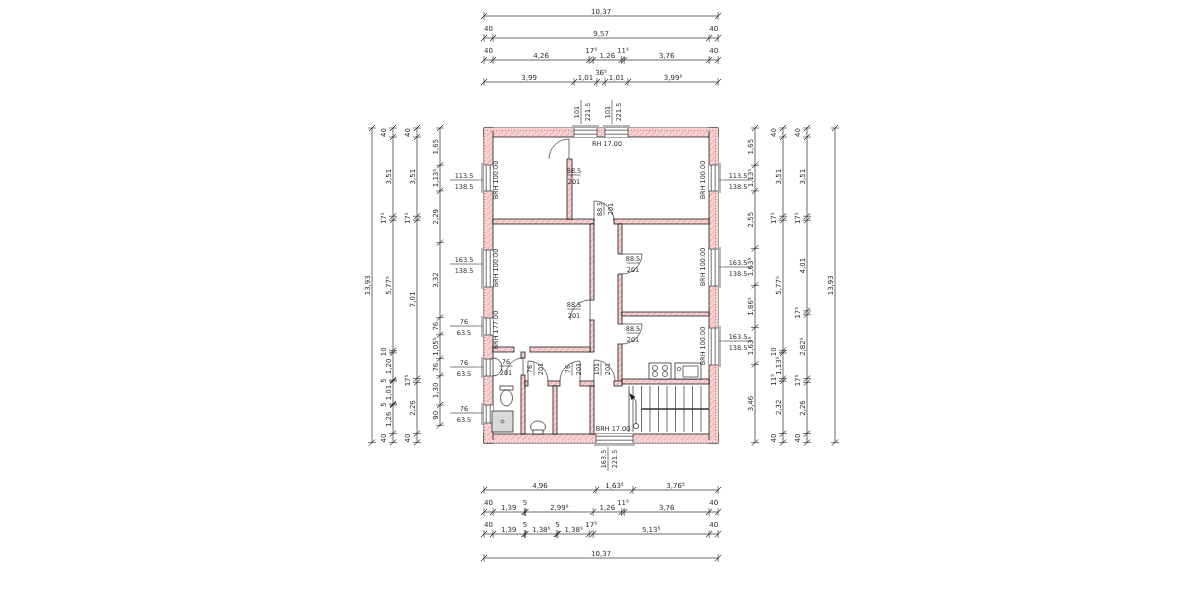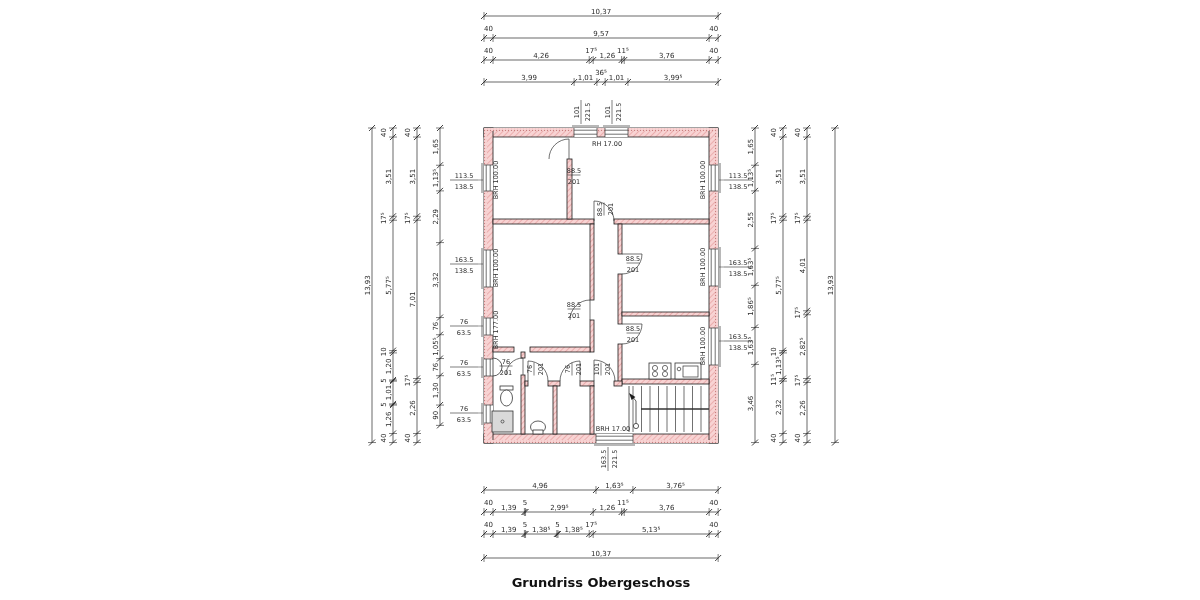--- a/index.html
+++ b/index.html
@@ -672,14 +672,13 @@
       </g>
       <text x="498" y="180" text-anchor="middle" font-size="6.5" font-family="&quot;DejaVu Sans&quot;,sans-serif" fill="#2a2a2a" transform="rotate(-90 498 180)">BRH 100.00</text>
       <text x="498" y="268" text-anchor="middle" font-size="6.5" font-family="&quot;DejaVu Sans&quot;,sans-serif" fill="#2a2a2a" transform="rotate(-90 498 268)">BRH 100.00</text>
       <text x="498" y="330" text-anchor="middle" font-size="6.5" font-family="&quot;DejaVu Sans&quot;,sans-serif" fill="#2a2a2a" transform="rotate(-90 498 330)">BRH 177.00</text>
       <text x="705" y="180" text-anchor="middle" font-size="6.5" font-family="&quot;DejaVu Sans&quot;,sans-serif" fill="#2a2a2a" transform="rotate(-90 705 180)">BRH 100.00</text>
       <text x="705" y="267" text-anchor="middle" font-size="6.5" font-family="&quot;DejaVu Sans&quot;,sans-serif" fill="#2a2a2a" transform="rotate(-90 705 267)">BRH 100.00</text>
       <text x="705" y="346" text-anchor="middle" font-size="6.5" font-family="&quot;DejaVu Sans&quot;,sans-serif" fill="#2a2a2a" transform="rotate(-90 705 346)">BRH 100.00</text>
       <text x="607" y="146" text-anchor="middle" font-size="6.5" font-family="&quot;DejaVu Sans&quot;,sans-serif" fill="#2a2a2a">RH 17.00</text>
       <text x="613" y="431" text-anchor="middle" font-size="6.5" font-family="&quot;DejaVu Sans&quot;,sans-serif" fill="#2a2a2a">BRH 17.00</text>
     </svg>
-  <div class="title">Grundriss Obergeschoss</div>
 </div>
 
 </body></html>

